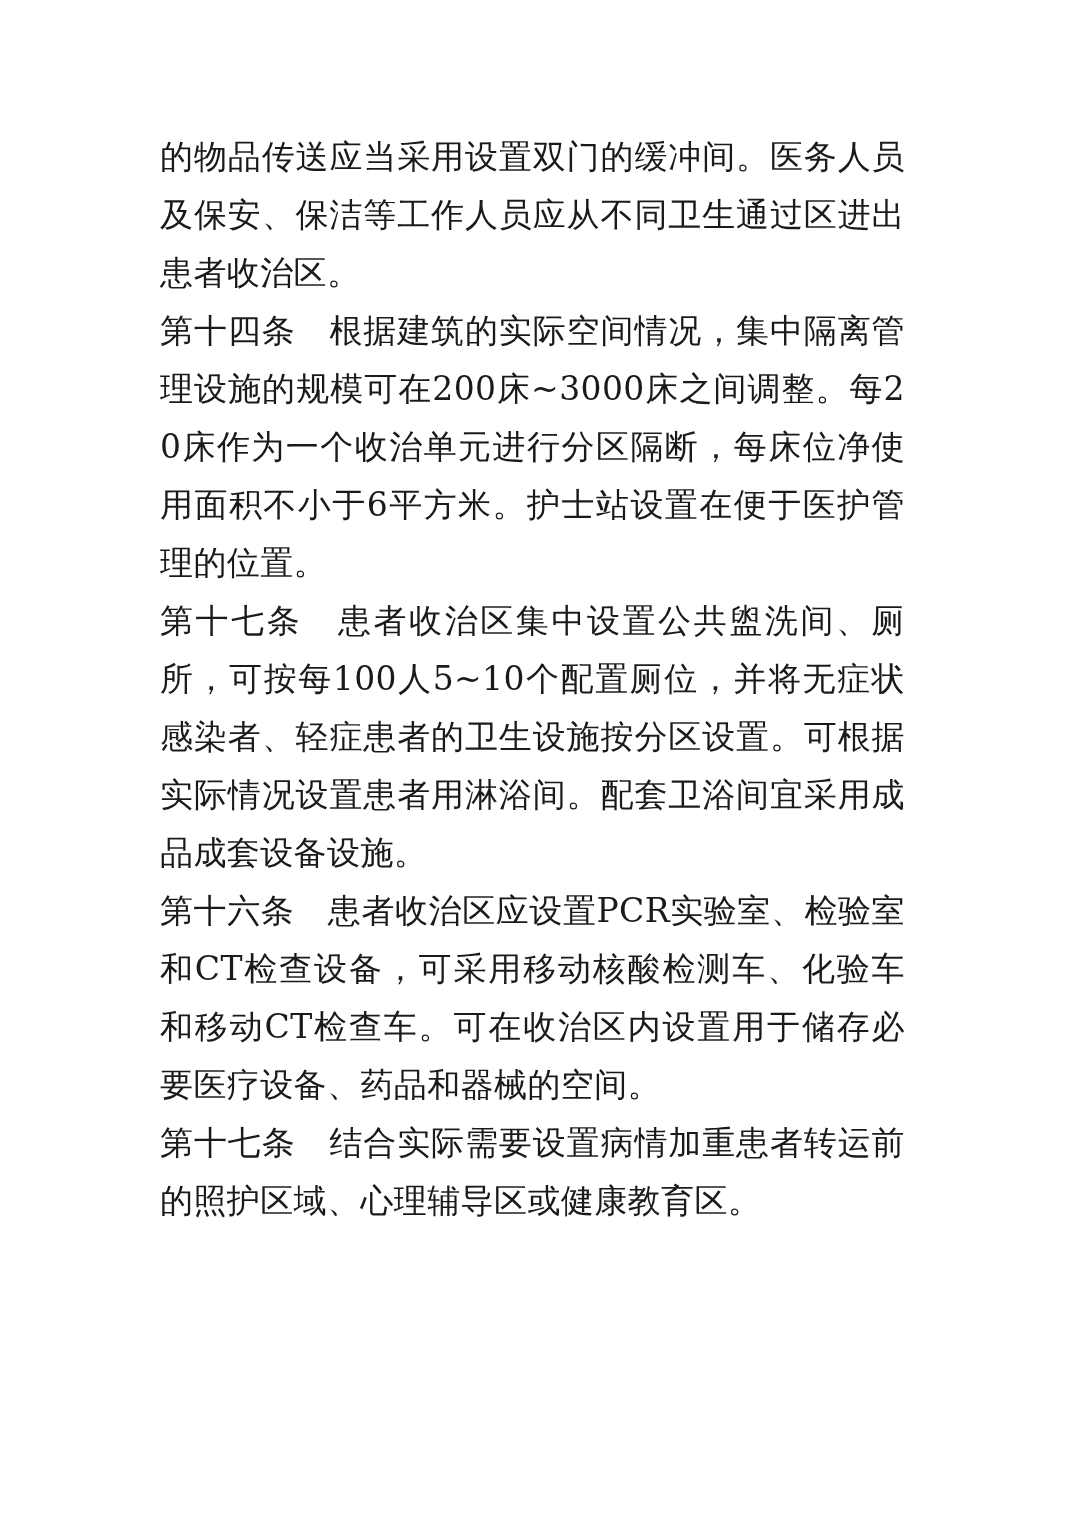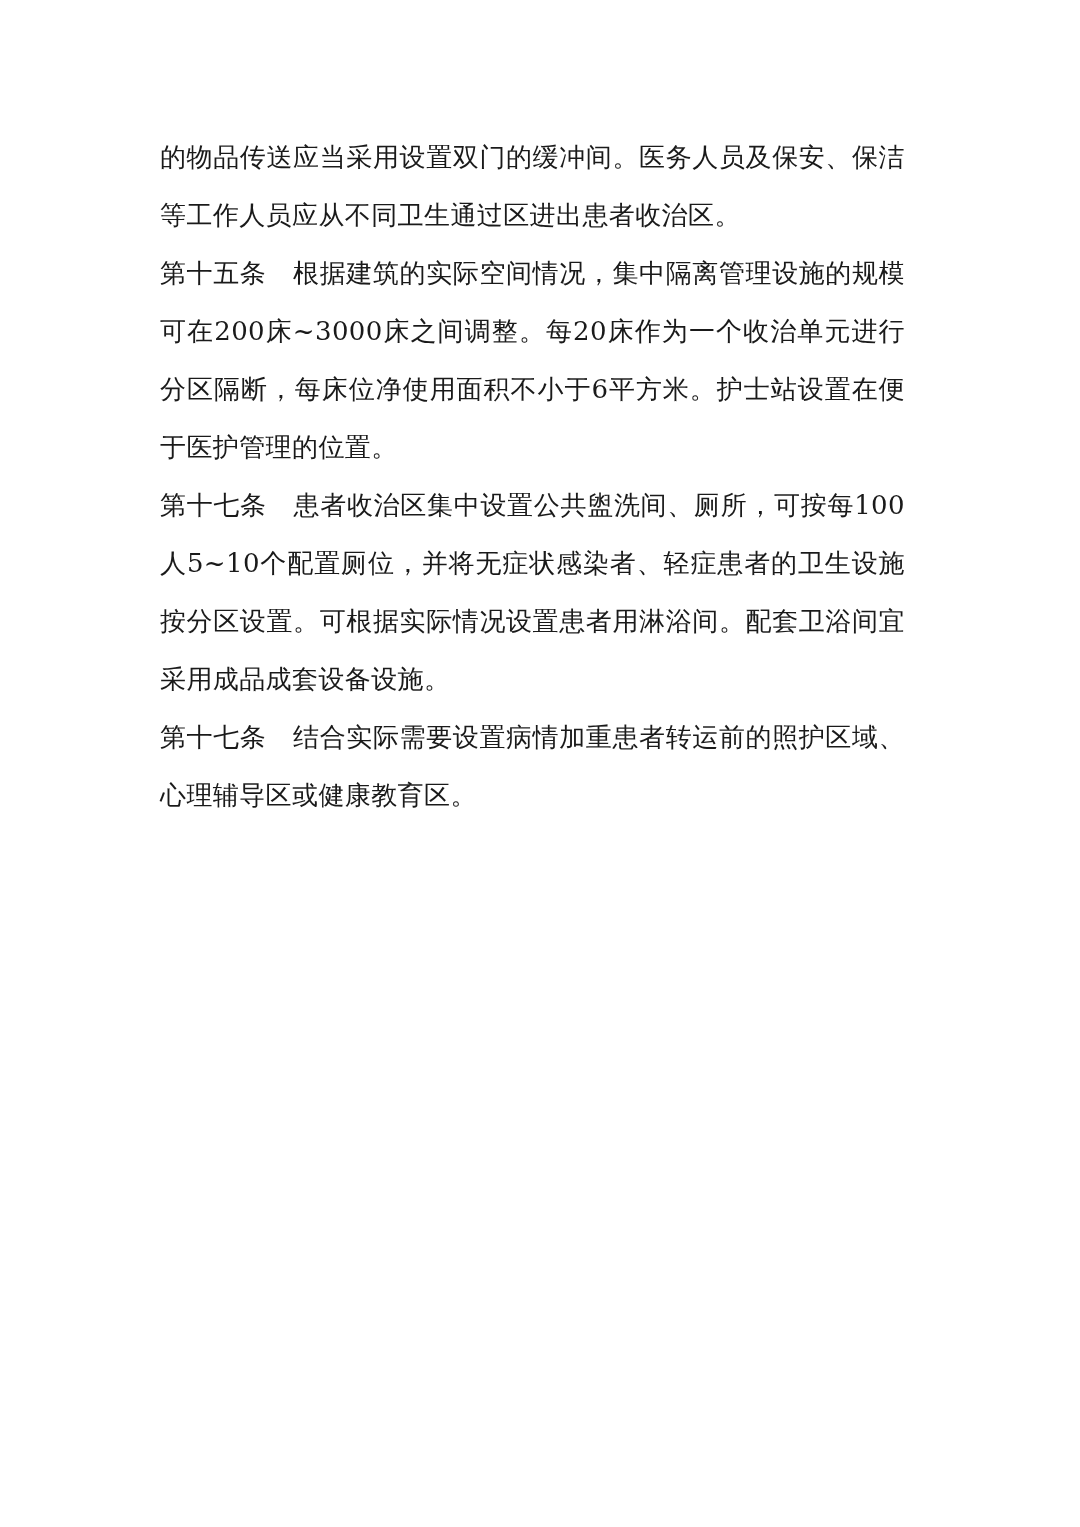--- a/index.html
+++ b/index.html
@@ -19,38 +19,39 @@
     width: 1080px;
     height: 1527px;
     background: #ffffff;
     box-sizing: border-box;
     padding: 128px 175px 60px 160px;
   }
   .doc-body {
     display: block;
   }
   .para {
-    font-size: 26px;
+    font-size: 33px;
     line-height: 58px;
     text-align: justify;
     text-justify: inter-ideograph;
     letter-spacing: 0.4px;
     margin: 0 0 0 0;
     color: #1a1a1a;
     font-family: "DejaVu Serif", serif;
     text-indent: 0;
     word-break: break-all;
   }
   .para.indent {
     text-indent: 0;
   }
 </style>
 </head>
 <body>
 
 <div class="page">
   <div class="doc-body">
     <p class="para">的物品传送应当采用设置双门的缓冲间。医务人员及保安、保洁等工作人员应从不同卫生通过区进出患者收治区。</p>
-    <p class="para indent">第十五条　根据建筑的实际空间情况，集中隔离管理设施的规模可在200床~3000床之间调整。每20床作为一个收治单元进行分区隔断，每床位净使用面积不小于6平方米。护士站设置在便于医护管理的位置。</p>
+    <p class="para indent">第十四条　根据建筑的实际空间情况，集中隔离管理设施的规模可在200床~3000床之间调整。每20床作为一个收治单元进行分区隔断，每床位净使用面积不小于6平方米。护士站设置在便于医护管理的位置。</p>
     <p class="para indent">第十七条　患者收治区集中设置公共盥洗间、厕所，可按每100人5~10个配置厕位，并将无症状感染者、轻症患者的卫生设施按分区设置。可根据实际情况设置患者用淋浴间。配套卫浴间宜采用成品成套设备设施。</p>
+    <p class="para indent">第十六条　患者收治区应设置PCR实验室、检验室和CT检查设备，可采用移动核酸检测车、化验车和移动CT检查车。可在收治区内设置用于储存必要医疗设备、药品和器械的空间。</p>
     <p class="para indent">第十七条　结合实际需要设置病情加重患者转运前的照护区域、心理辅导区或健康教育区。</p>
   </div>
 </div>
 
 </body></html>

